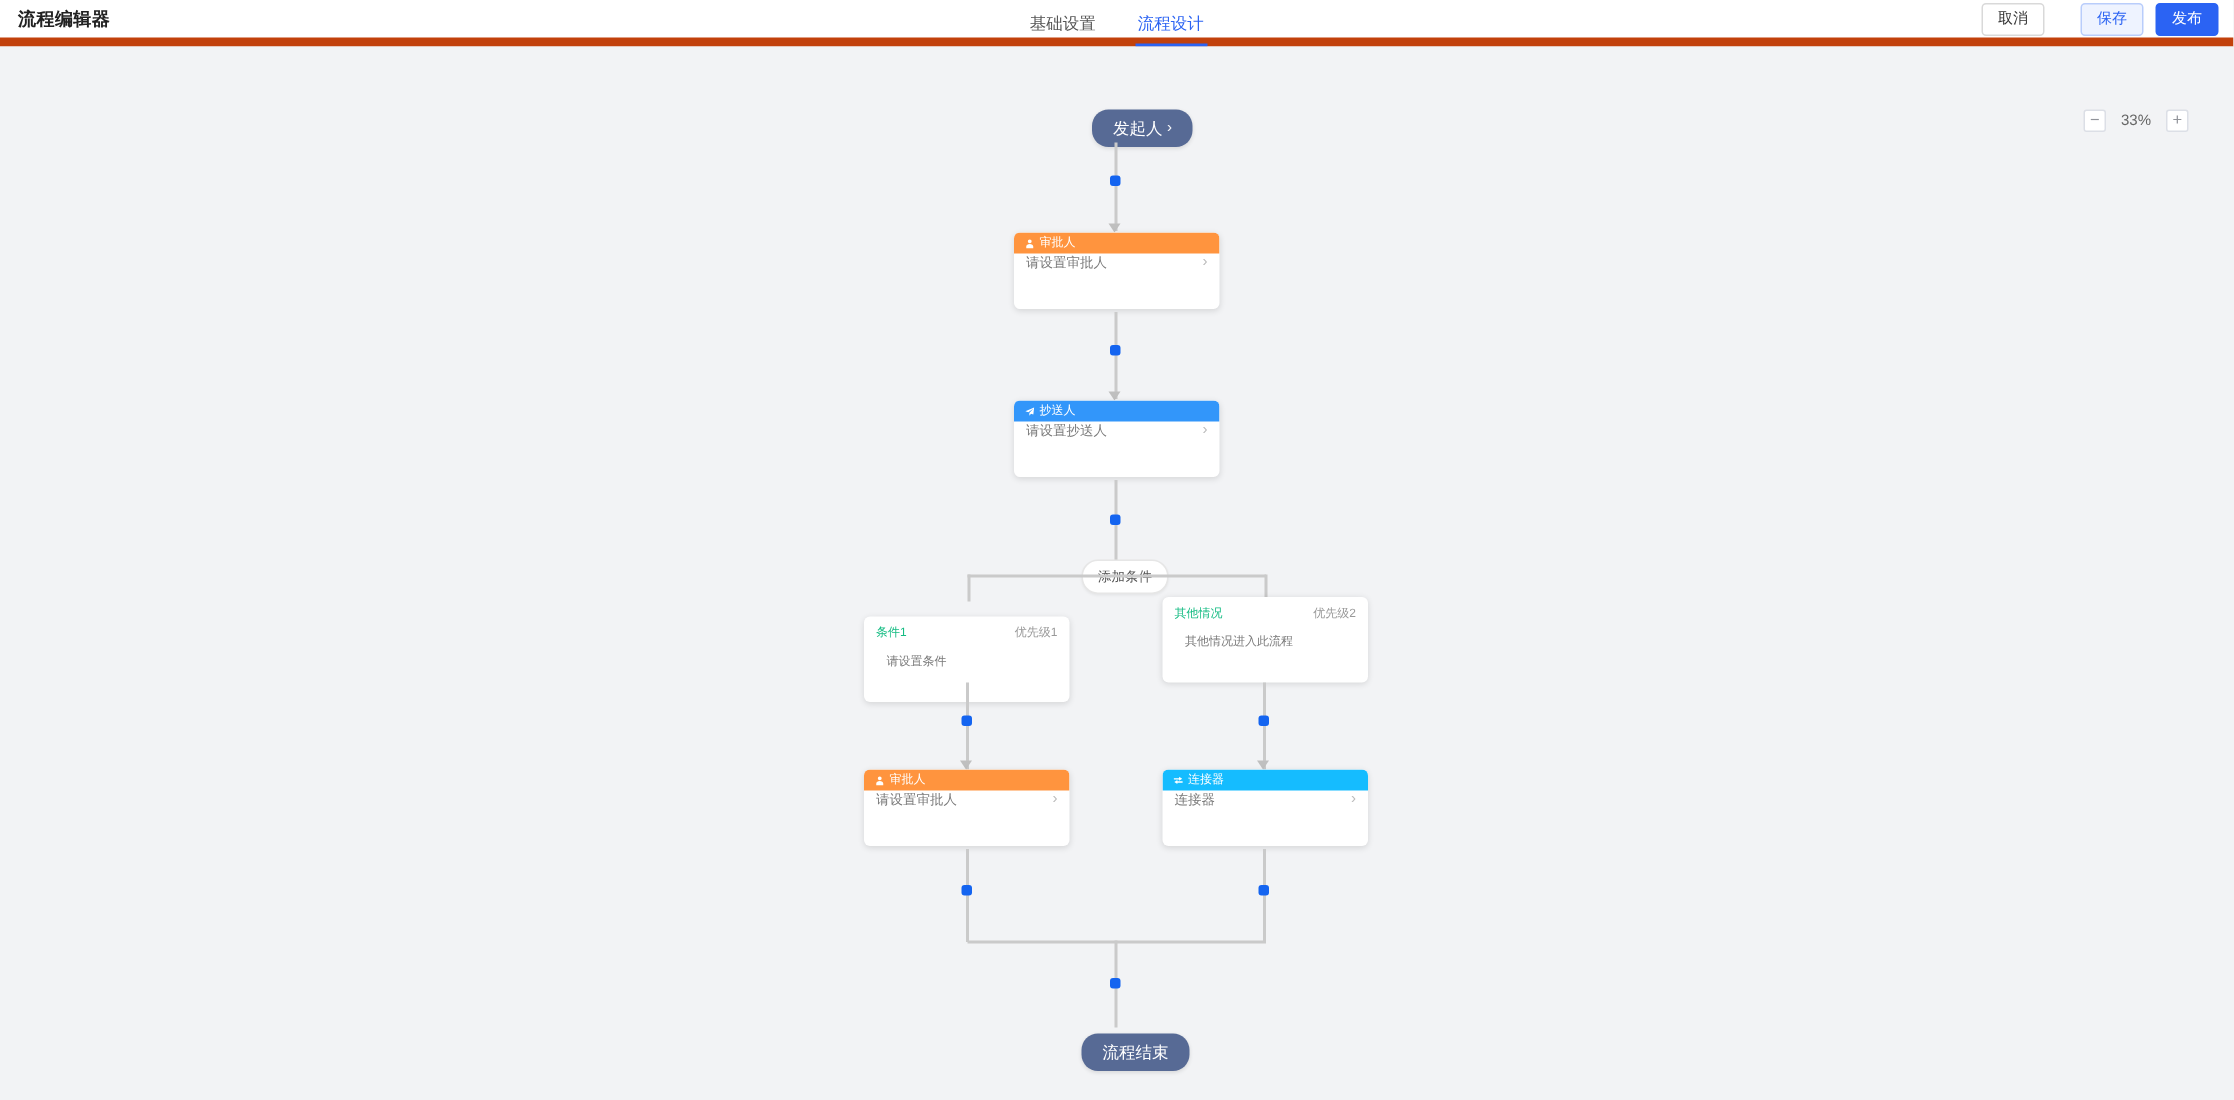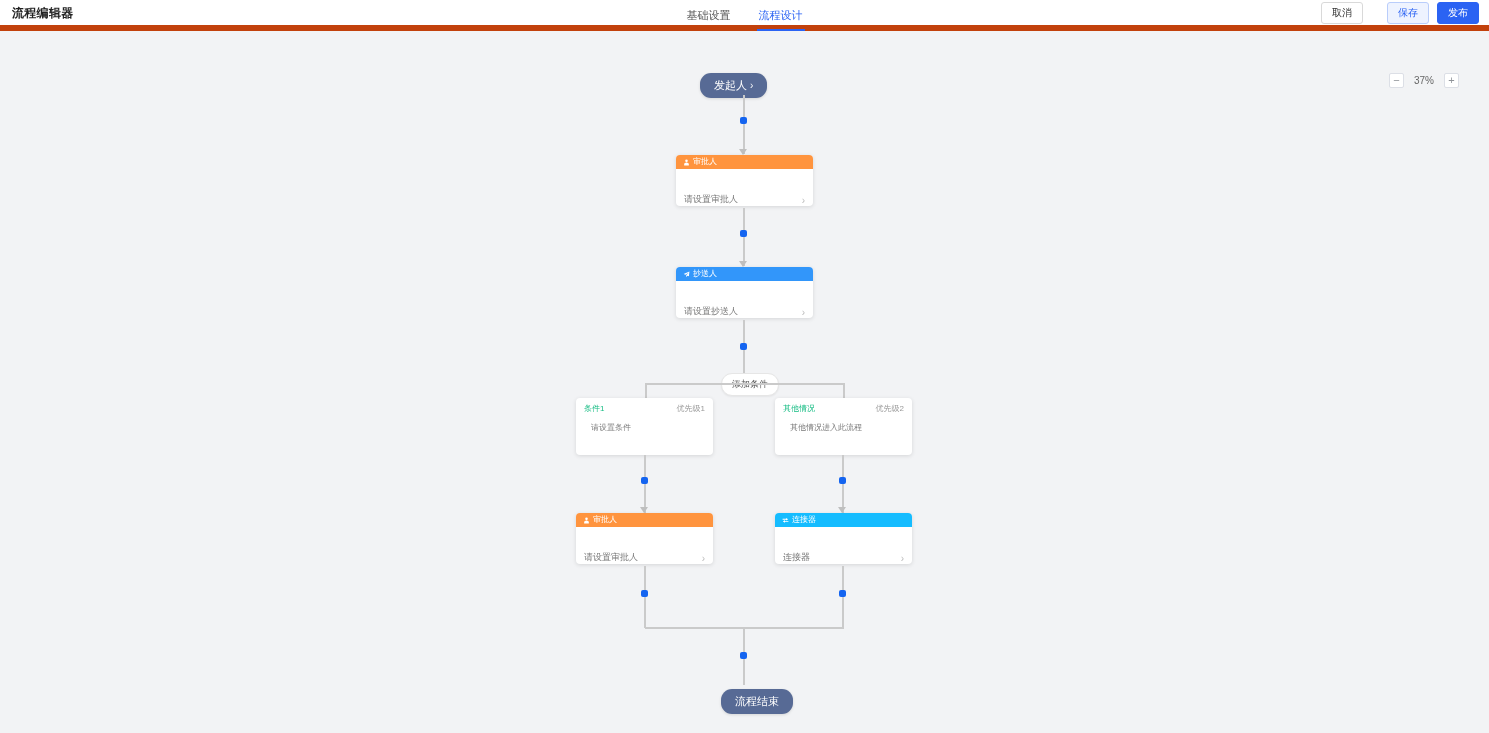--- a/index.html
+++ b/index.html
@@ -111,21 +111,21 @@
     overflow: hidden; cursor: pointer;
   }
   .card-head {
     height: 14px; display: flex; align-items: center; gap: 3px;
     padding: 0 7px; color: #fff; font-size: 8px; line-height: 1;
   }
   .card-head.approver  { background: #ff943e; text-align: right; }
   .card-head.cc        { background: #3296fa; }
   .card-head.connector { background: #15bcff; }
   .card-body {
-    height: 37px; display: flex; align-items: flex-end;
+    height: 37px; display: flex; align-items: flex-start;
     justify-content: space-between; padding: 0 8px;
     font-size: 9px; color: #7a7a7a;
   }
   .card-body .chev { color: #bcbcbc; font-size: 10px; }
   .head-icon { width: 7px; height: 7px; display: inline-block; }
 
   
   .cond {
     position: absolute; width: 137px; height: 57px;
     background: #fff; border-radius: 4px;
@@ -167,27 +167,27 @@
     <button class="btn btn-default">取消</button>
     <button class="btn btn-ghost">保存</button>
     <button class="btn btn-primary">发布</button>
   </div>
 </div>
 
 <div class="canvas">
 
   <div class="zoom-ctl">
     <div class="zoom-btn">−</div>
-    <div class="zoom-label">37%</div>
+    <div class="zoom-label">33%</div>
     <div class="zoom-btn">+</div>
   </div>
 
   <div class="flow">
 
-    <div class="pill" style="left:700px; top:42px;">
+    <div class="pill" style="left:728px; top:42px;">
       <span>发起人</span>
       <span class="chev">›</span>
     </div>
 
     <div class="vline" style="left:743px; top:64px; height:59px;"></div>
     <div class="add-dot" style="left:740px; top:86px;"></div>
     <div class="arrow" style="left:739px; top:118px;"></div>
 
     <div class="card" style="left:676px; top:124px;">
       <div class="card-head approver">
@@ -225,21 +225,21 @@
 
     <div class="vline" style="left:743px; top:289px; height:63px;"></div>
     <div class="add-dot" style="left:740px; top:312px;"></div>
 
     <div class="add-cond" style="left:721px; top:342px;">添加条件</div>
 
     <div class="hline" style="left:645px; top:352px; width:199px;"></div>
     <div class="vline" style="left:645px; top:352px; height:18px;"></div>
     <div class="vline" style="left:843px; top:352px; height:18px;"></div>
 
-    <div class="cond" style="left:576px; top:367px;">
+    <div class="cond" style="left:576px; top:380px;">
       <div class="cond-top">
         <span class="cond-name">条件1</span>
         <span class="cond-prio">优先级1</span>
       </div>
       <div class="cond-body">请设置条件</div>
     </div>
 
     <div class="cond" style="left:775px; top:367px;">
       <div class="cond-top">
         <span class="cond-name">其他情况</span>

